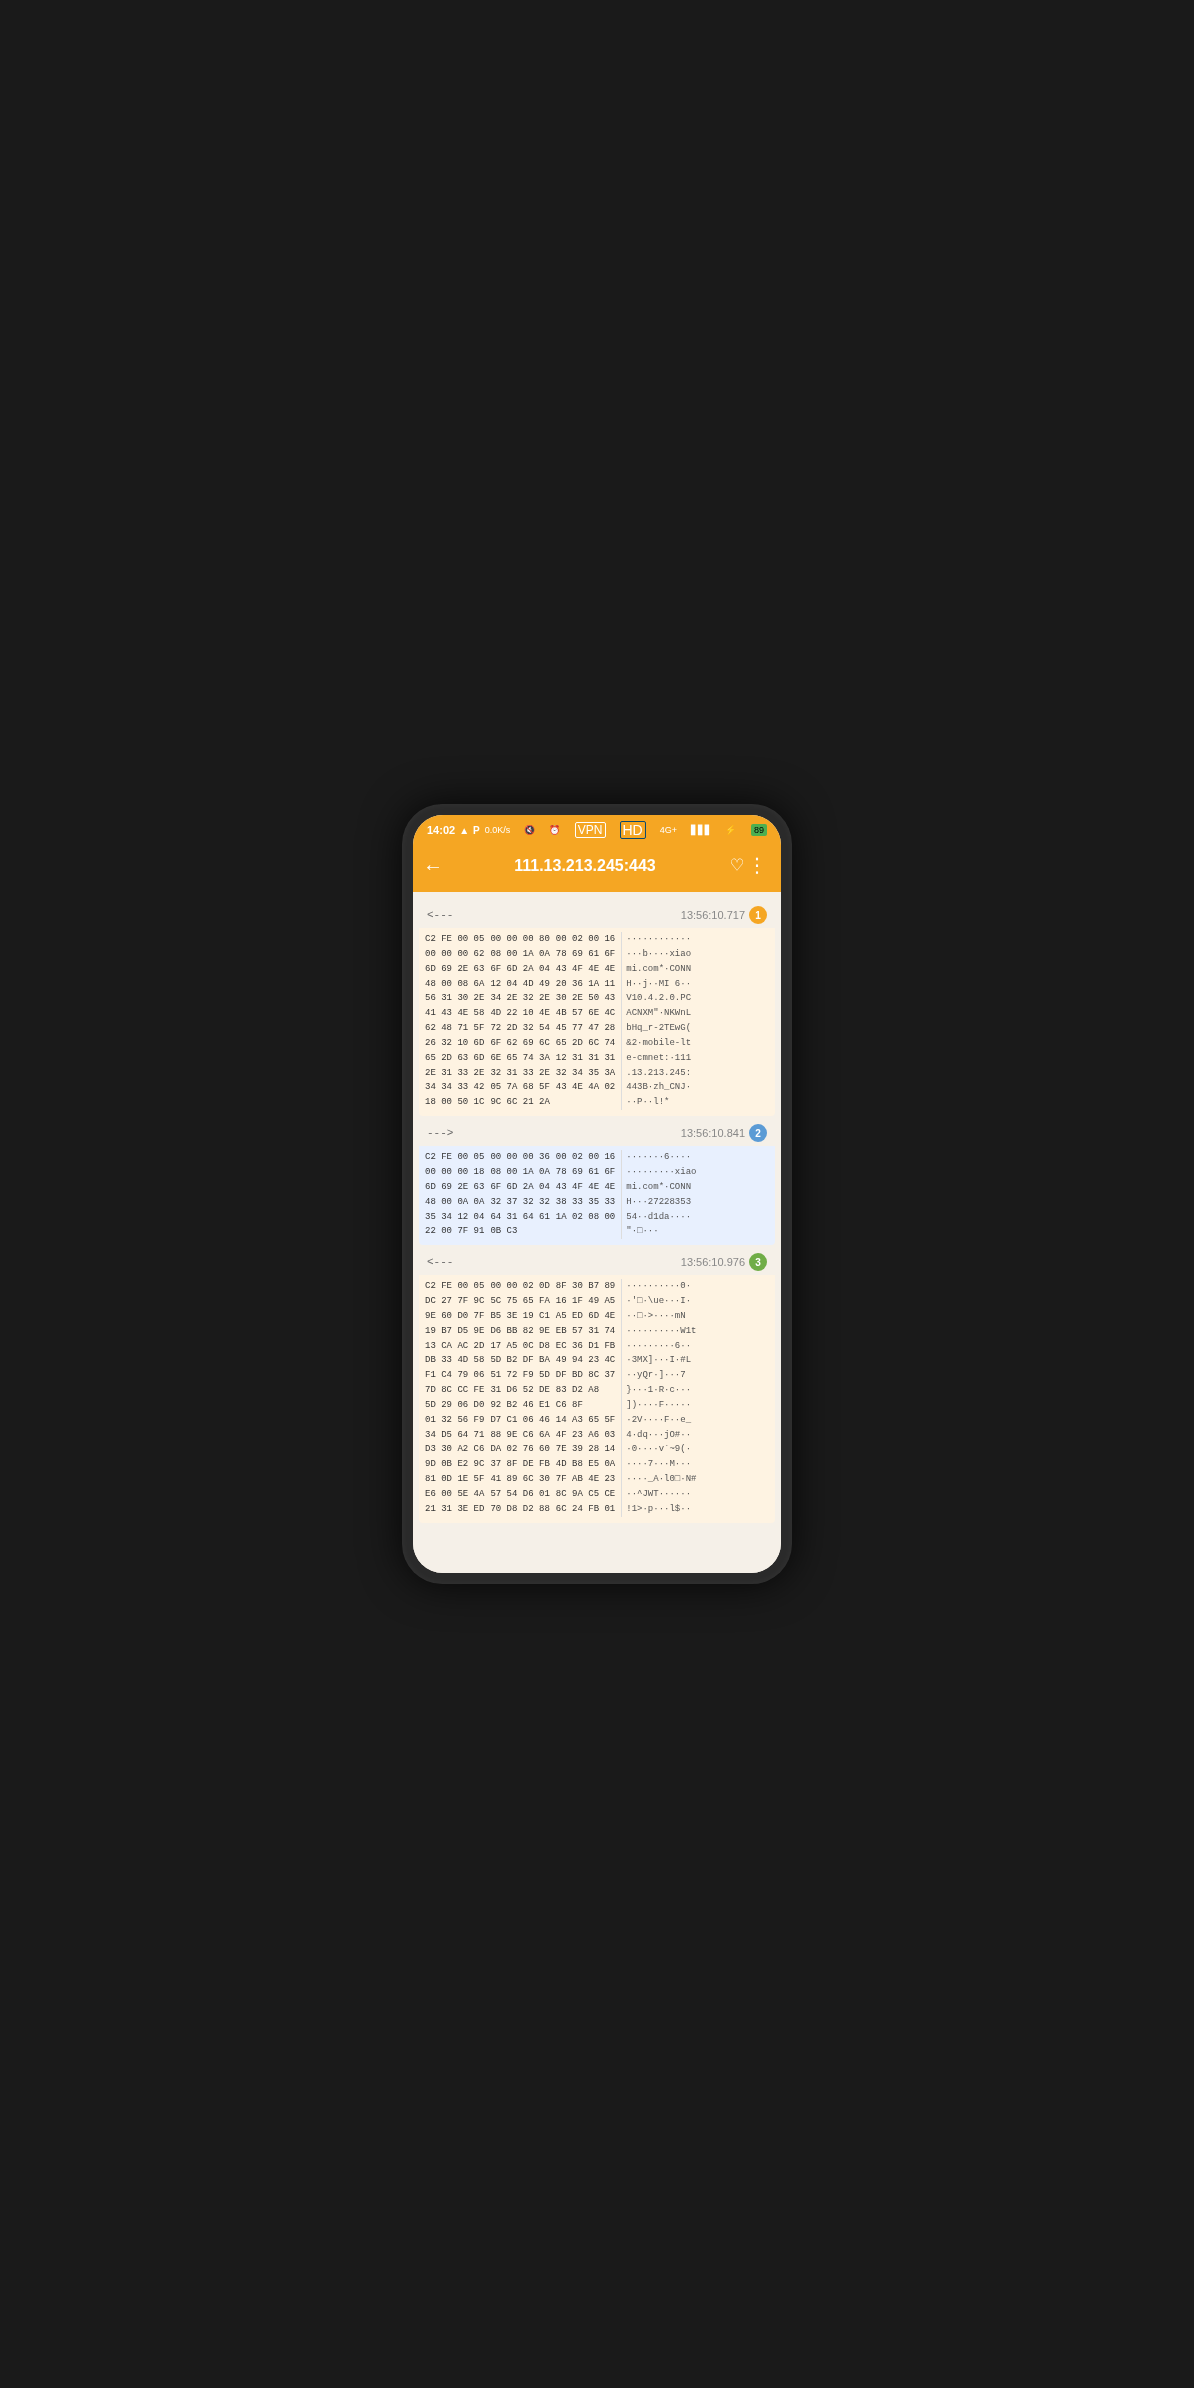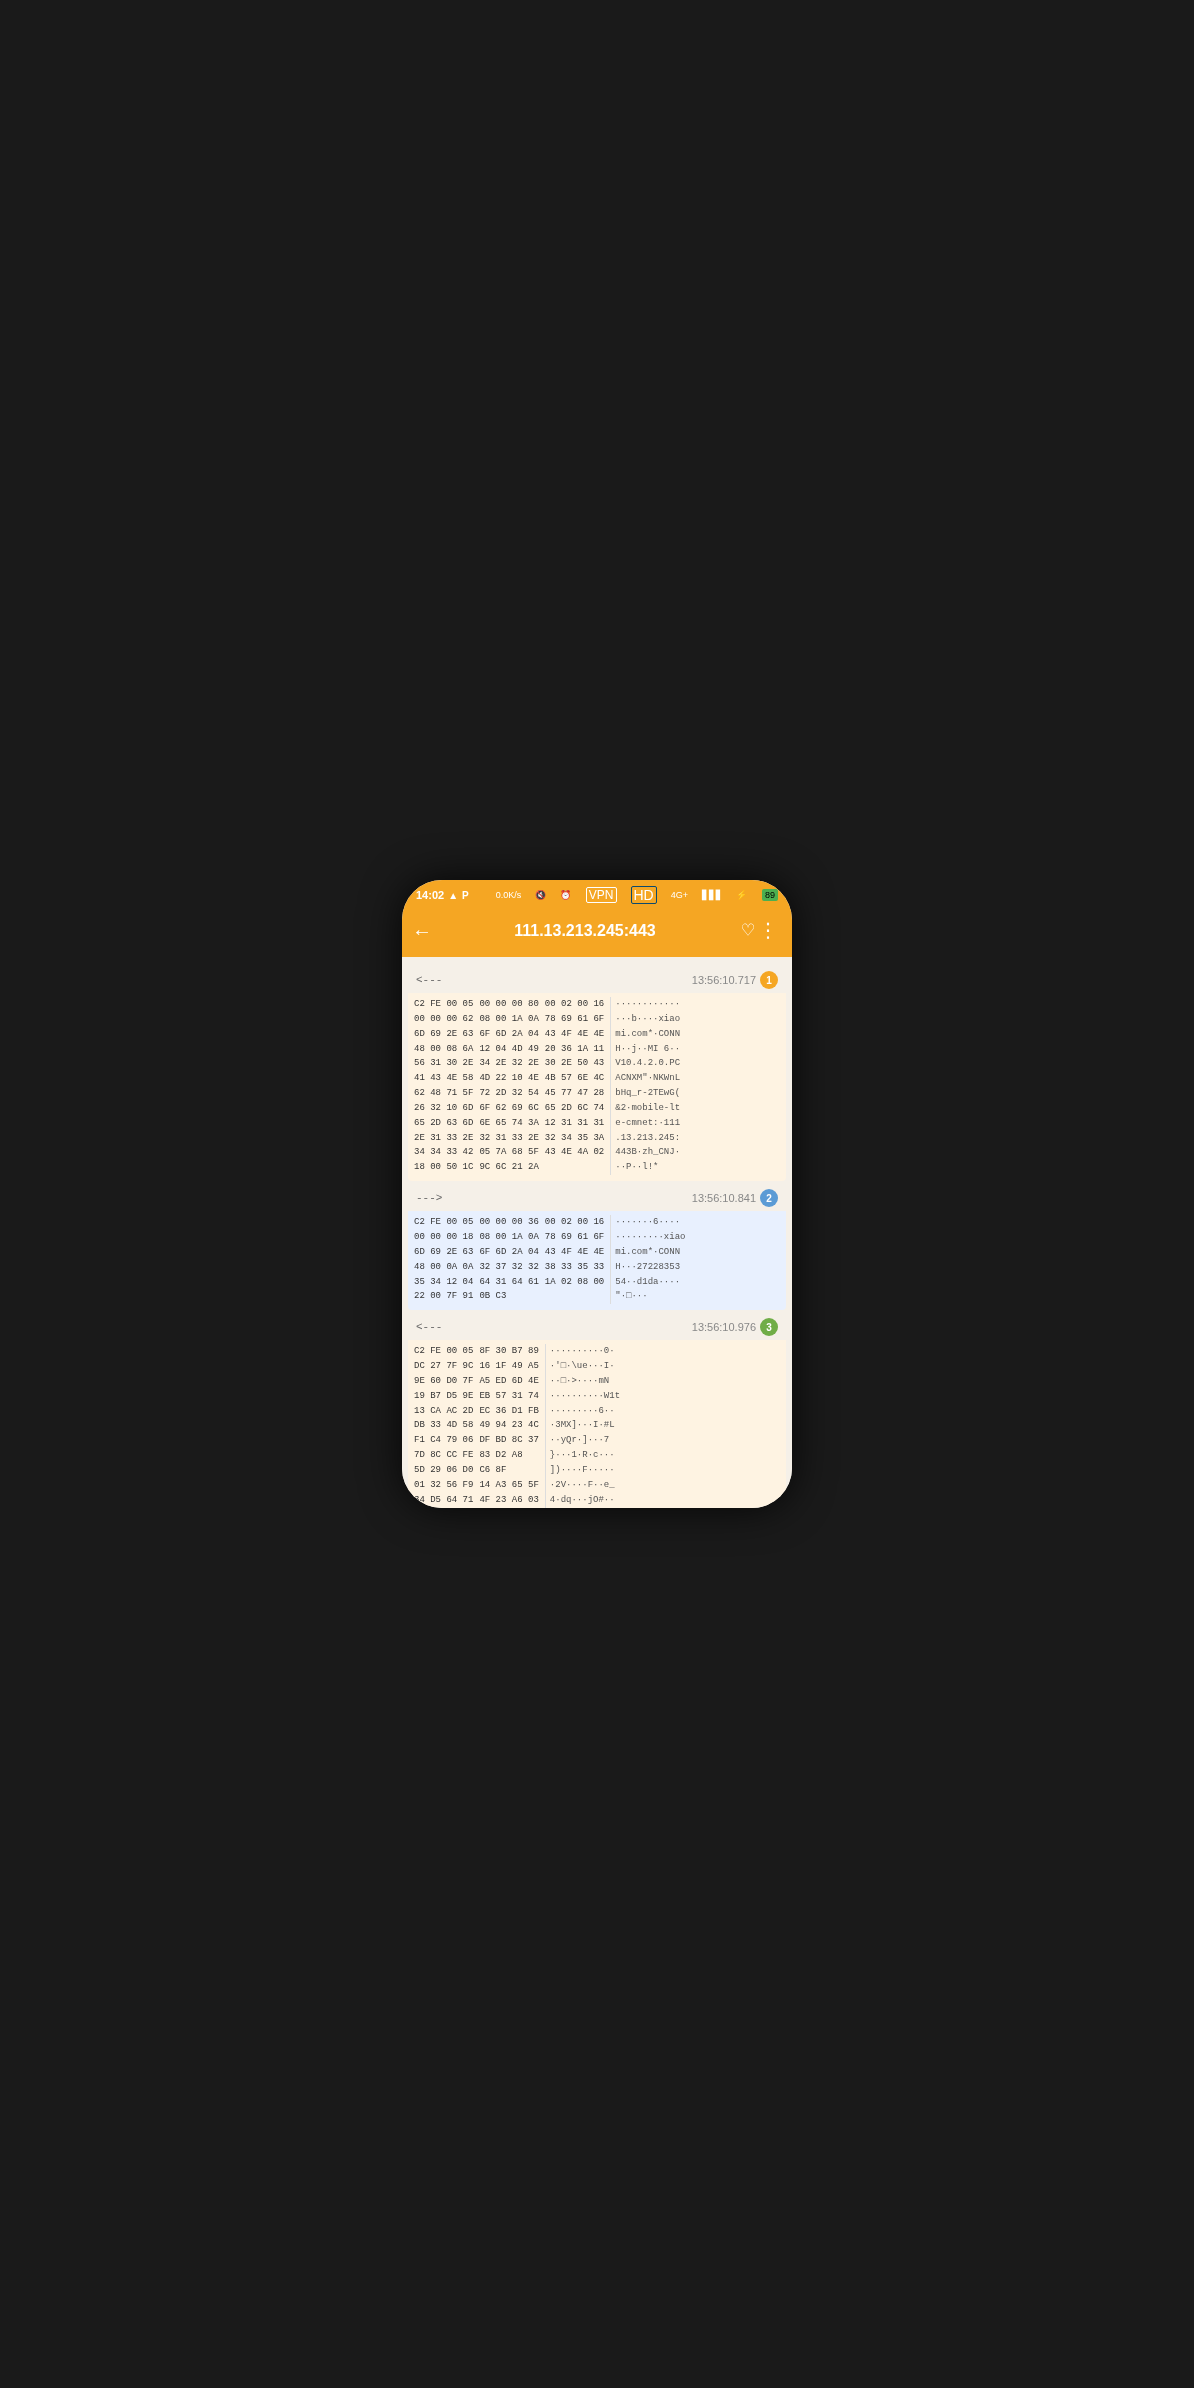--- a/index.html
+++ b/index.html
@@ -8,24 +8,24 @@
       background: #1a1a1a;
       display: flex;
       justify-content: center;
       align-items: center;
       min-height: 100vh;
       font-family: 'Courier New', monospace;
     }
 
     .phone-frame {
       width: 390px;
-      height: 628px;
+      height: 780px;
       background: #2a2a2a;
       border-radius: 40px;
-      padding: 0;
+      padding: 11px;
       box-shadow: 0 0 40px rgba(0,0,0,0.8), inset 0 0 8px rgba(255,255,255,0.05);
       position: relative;
       overflow: hidden;
     }
 
     .phone-inner {
       width: 100%;
       height: 100%;
       background: #f5f0e8;
       border-radius: 30px;
@@ -336,20 +336,36 @@
 F1 C4 79 06
 7D 8C CC FE
 5D 29 06 D0
 01 32 56 F9
 34 D5 64 71
 D3 30 A2 C6
 9D 0B E2 9C
 81 0D 1E 5F
 E6 00 5E 4A
 21 31 3E ED</div>
+          <div class="hex-col">00 00 02 0D
+5C 75 65 FA
+B5 3E 19 C1
+D6 BB 82 9E
+17 A5 0C D8
+5D B2 DF BA
+51 72 F9 5D
+31 D6 52 DE
+92 B2 46 E1
+D7 C1 06 46
+88 9E C6 6A
+DA 02 76 60
+37 8F DE FB
+41 89 6C 30
+57 54 D6 01
+70 D8 D2 88</div>
           <div class="hex-col">8F 30 B7 89
 16 1F 49 A5
 A5 ED 6D 4E
 EB 57 31 74
 EC 36 D1 FB
 49 94 23 4C
 DF BD 8C 37
 83 D2 A8
 C6 8F
 14 A3 65 5F

